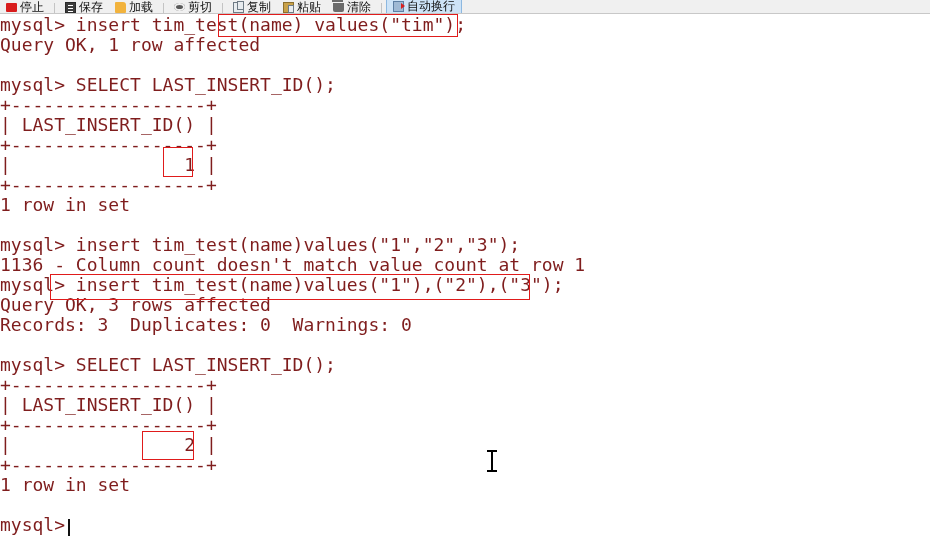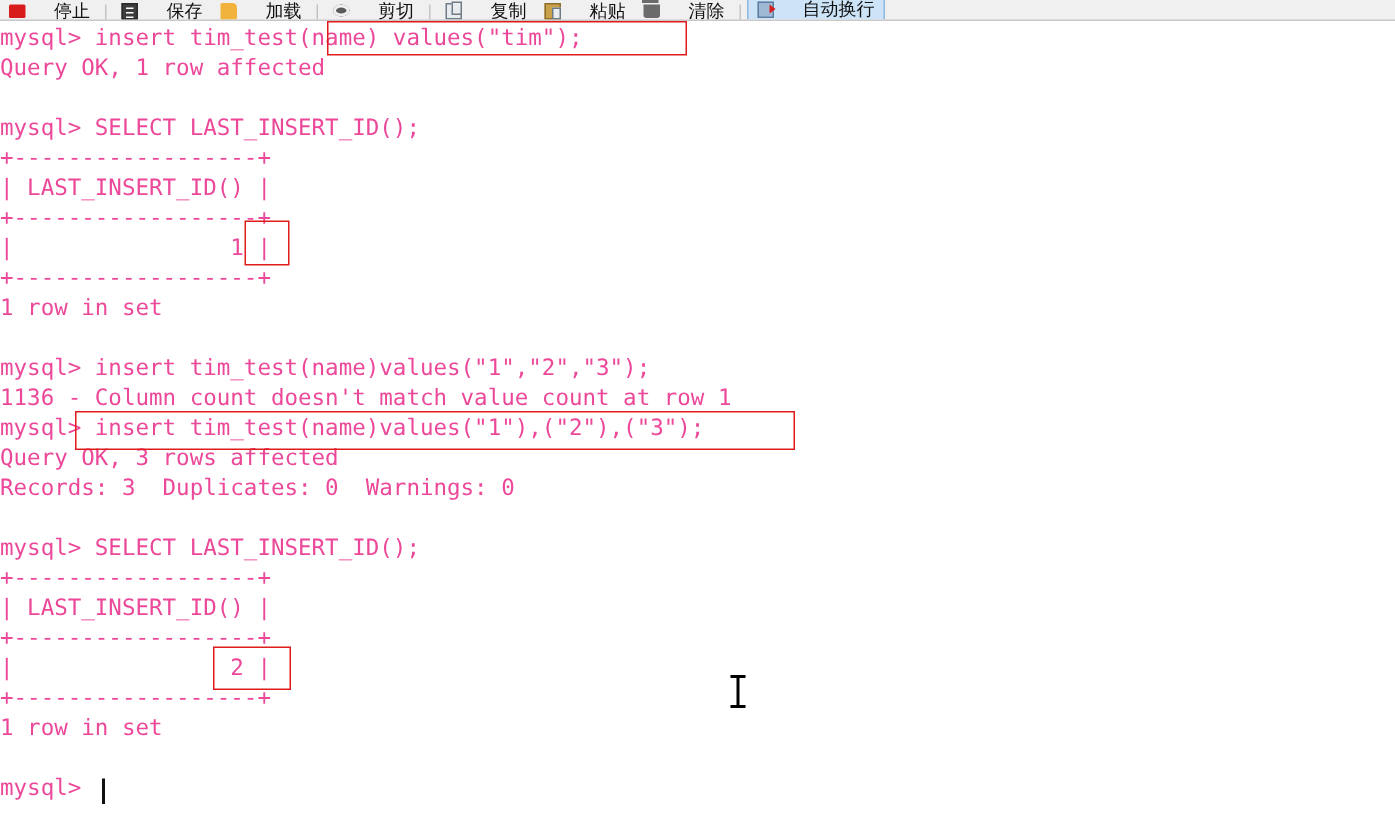--- a/index.html
+++ b/index.html
@@ -24,21 +24,21 @@
     background: #f0f0f0;
     border-bottom: 1px solid #c8c8c8;
     display: flex;
     align-items: flex-end;
     overflow: hidden;
     box-sizing: border-box;
   }
   .tb-btn {
     display: flex;
     align-items: center;
-    gap: 19px;
+    gap: 3px;
     height: 14px;
     padding: 0 6px;
     font-family: "DejaVu Sans", "Liberation Sans", sans-serif;
     font-size: 12px;
     color: #111;
     white-space: nowrap;
     position: relative;
     top: 1px;
   }
   .tb-btn.active {
@@ -87,23 +87,23 @@
     top: 15px; left: 0;
     width: 930px;
     height: 542px;
     background: #ffffff;
     padding: 0;
   }
   #term-lines {
     position: absolute;
     top: 0; left: 0;
     font-family: "DejaVu Sans Mono", "Liberation Mono", monospace;
-    font-size: 15px;
+    font-size: 18px;
     line-height: 20px;
-    color: #ec4899;
+    color: #7f1d1d;
     white-space: pre;
     letter-spacing: 0px;
   }
   .tline { height: 20px; }
 
   
   .redbox {
     position: absolute;
     border: 1.6px solid #e01b1b;
     box-sizing: border-box;

